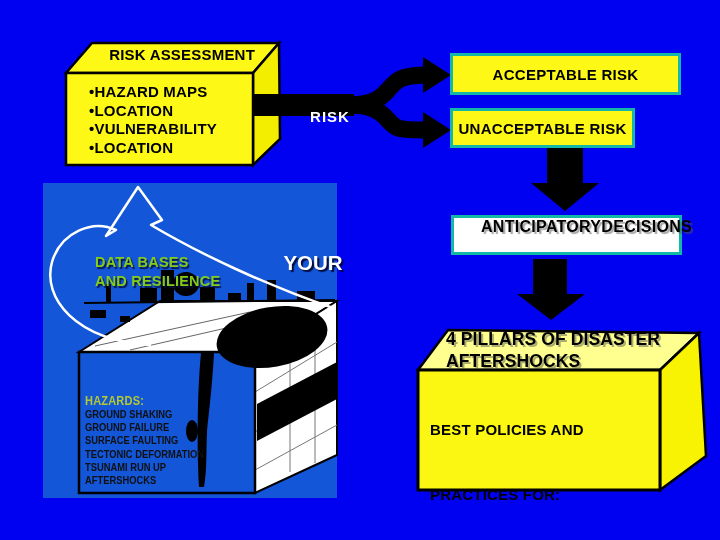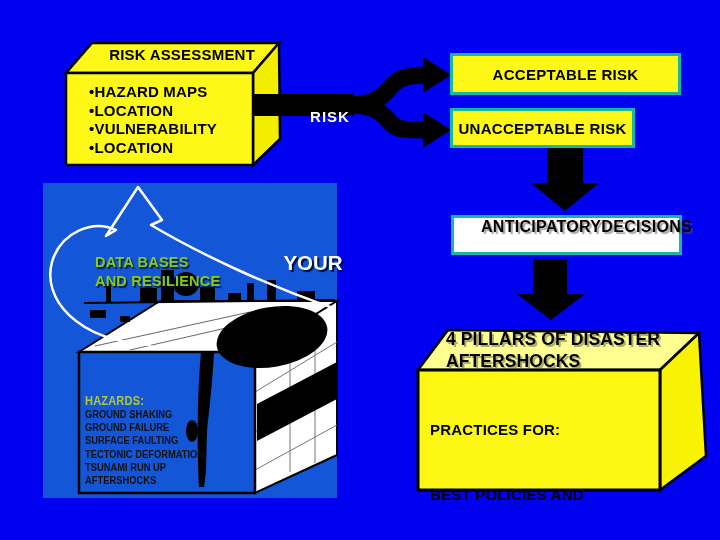--- a/index.html
+++ b/index.html
@@ -127,22 +127,22 @@
   <div class="flow-box ant-box">
     <span>ANTICIPATORY</span>
     <span>DECISIONS</span>
   </div>
 
   <div class="txt pillars-title">
     <div>4 PILLARS OF DISASTER</div>
     <div>AFTERSHOCKS</div>
   </div>
   <div class="txt pillars-lines">
+    <div>BEST POLICIES AND</div>
     <div>PRACTICES FOR:</div>
-    <div>BEST POLICIES AND</div>
     
     
     
   </div>
 
   <div class="txt db-label">
     <div>DATA BASES</div>
     <div>AND RESILIENCE</div>
   </div>
 

